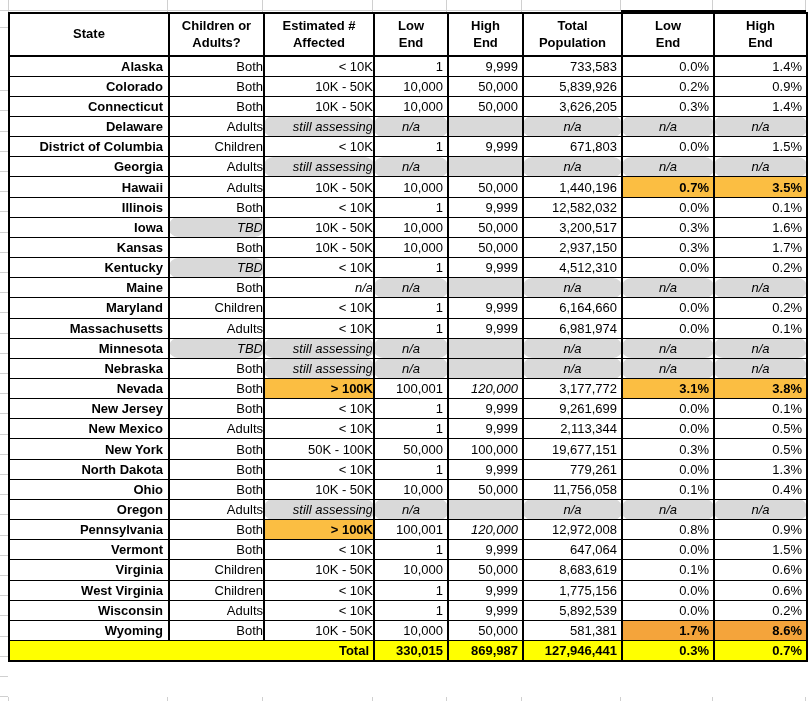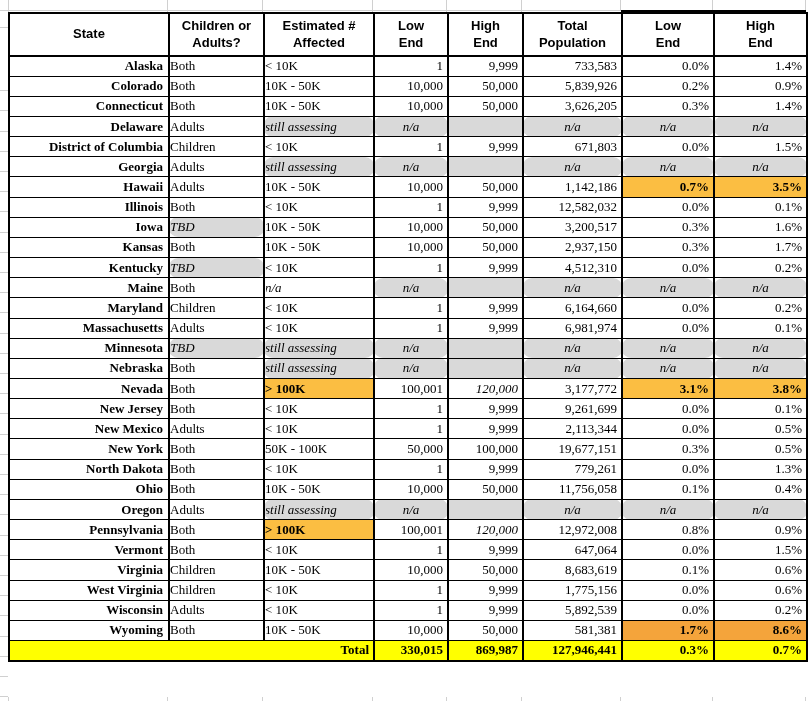--- a/index.html
+++ b/index.html
@@ -16,23 +16,23 @@
            border:2px solid var(--ink);border-bottom:none;display:flex;align-items:center;
            justify-content:center;font-weight:bold;font-size:12px;background:#fff;}
   
   table.sheet{position:absolute;left:8px;top:12px;width:798px;border-collapse:collapse;
               table-layout:fixed;border:2px solid var(--ink);}
   .sheet th,.sheet td{border-left:2px solid var(--ink);border-right:2px solid var(--ink);
               border-top:1px solid var(--ink);border-bottom:1px solid var(--ink);
               font-size:13px;padding:0;overflow:hidden;white-space:nowrap;box-sizing:border-box;}
   .sheet thead th{height:43px;font-weight:bold;text-align:center;vertical-align:middle;
               line-height:1.25;border-bottom:2px solid var(--ink);background:#fff;}
-  .sheet tbody tr{height:20.16px;font-family:Liberation Serif, serif;}
+  .sheet tbody tr{height:20.16px;}
   td.col-state{text-align:right;font-weight:bold;padding-right:5px;}
-  td.a-center{text-align:left;}
+  td.a-center{text-align:right;}
   td.a-right{text-align:right;padding-right:4px;}
   td.c-gray{background:var(--na-gray);}
   td.c-italic{font-style:italic;border-radius:9px;}
   td.c-orange{background:var(--gold);font-weight:bold;}
   td.c-orange2{background:var(--orange2);font-weight:bold;}
   td.c-center{text-align:center !important;padding-right:0 !important;}
   tr.total-row{height:21px;}
   tr.total-row td{background:var(--yellow);font-weight:bold;border-top:1px solid var(--ink);}
 </style>
 </head>
@@ -150,21 +150,21 @@
           <td class="a-right c-gray c-italic c-center">n/a</td>
           <td class="a-right c-gray c-italic c-center">n/a</td>
           <td class="a-right c-gray c-italic c-center">n/a</td>
         </tr>
         <tr>
           <td class="col-state">Hawaii</td>
           <td class="a-center">Adults</td>
           <td class="a-center">10K - 50K</td>
           <td class="a-right">10,000</td>
           <td class="a-right">50,000</td>
-          <td class="a-right">1,142,186</td>
+          <td class="a-right">1,440,196</td>
           <td class="a-right c-orange">0.7%</td>
           <td class="a-right c-orange">3.5%</td>
         </tr>
         <tr>
           <td class="col-state">Illinois</td>
           <td class="a-center">Both</td>
           <td class="a-center">&lt; 10K</td>
           <td class="a-right">1</td>
           <td class="a-right">9,999</td>
           <td class="a-right">12,582,032</td>

